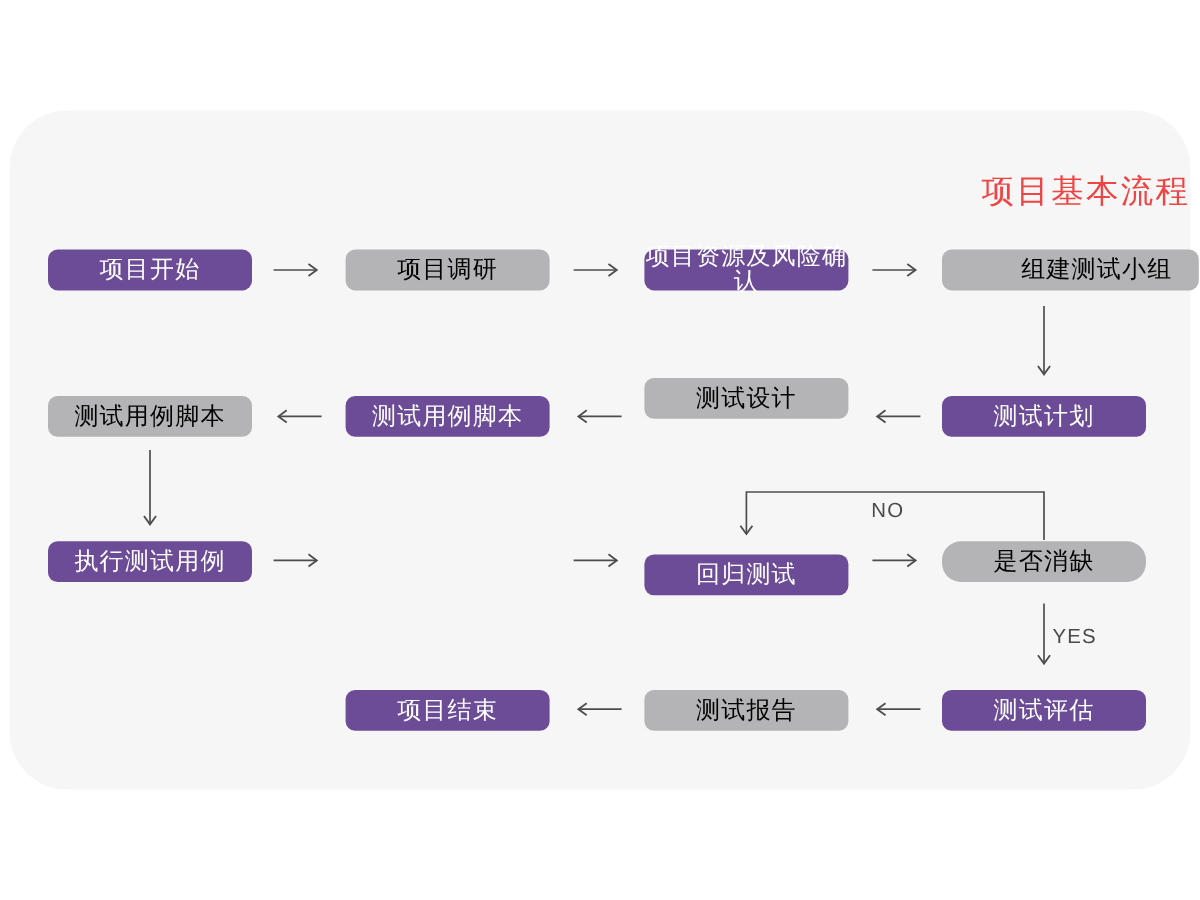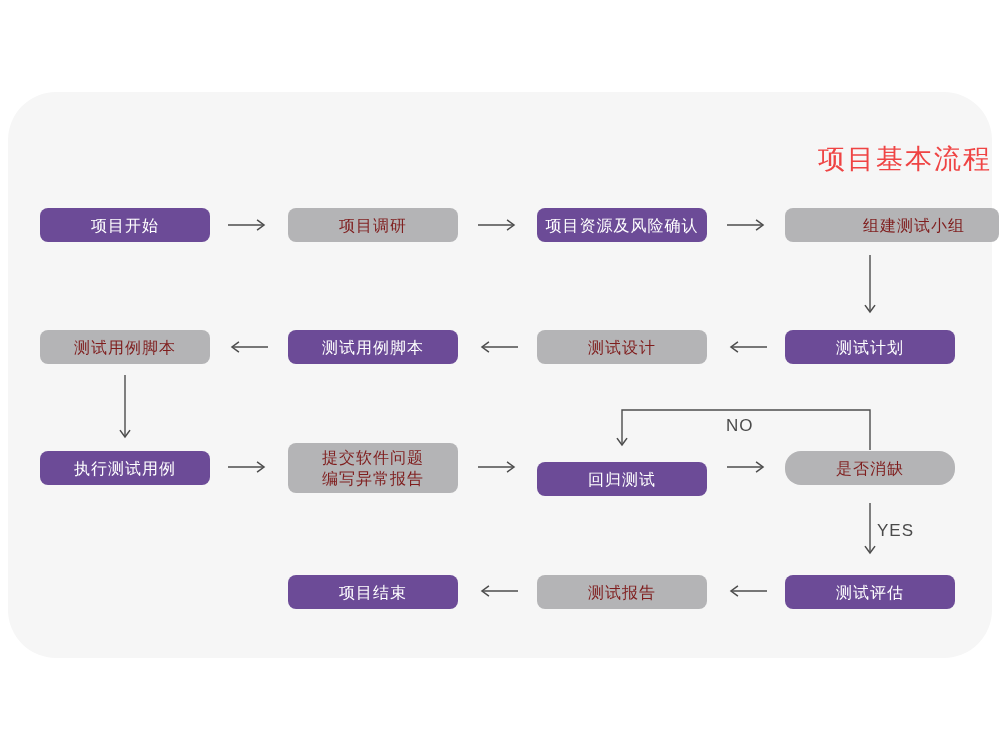--- a/index.html
+++ b/index.html
@@ -28,28 +28,28 @@
     color: #ef4444;
     font-weight: 500;
   }
   .node {
     position: absolute;
     width: 170px; height: 34px;
     border-radius: 8px;
     display: flex;
     align-items: center;
     justify-content: center;
-    font-size: 16px;
+    font-size: 20px;
     letter-spacing: 1px;
     text-align: center;
     line-height: 21px;
     white-space: pre-line;
   }
   .node--purple { background: #6c4b97; color: #ffffff; }
-  .node--gray   { background: #b4b4b6; color: #7f1d1d; }
+  .node--gray   { background: #b4b4b6; color: #000000; }
   .node--tall   { height: 50px; }
   svg.arrows { position: absolute; left: 0; top: 0; width: 1000px; height: 750px; }
   .edge-label {
     position: absolute;
     font-size: 17px;
     color: #4a4a4a;
     letter-spacing: 1px;
   }
   .label-no  { left: 726px; top: 416px; }
   .label-yes { left: 877px; top: 521px; }
@@ -99,26 +99,24 @@
   <div class="edge-label label-no">NO</div>
   <div class="edge-label label-yes">YES</div>
 
   <div class="node node--purple" style="left:40px;  top:208px;">项目开始</div>
   <div class="node node--gray" style="left:288px; top:208px;">项目调研</div>
   <div class="node node--purple" style="left:537px; top:208px;">项目资源及风险确认</div>
   <div class="node node--gray" style="left:785px; top:208px;padding-left:44px;">组建测试小组</div>
 
   <div class="node node--gray" style="left:40px;  top:330px;">测试用例脚本</div>
   <div class="node node--purple" style="left:288px; top:330px;">测试用例脚本</div>
-  <div class="node node--gray" style="left:537px; top:330px;">测试设计</div>
+  <div class="node node--gray" style="left:537px; top:315px;">测试设计</div>
   <div class="node node--purple" style="left:785px; top:330px;">测试计划</div>
 
   <div class="node node--purple" style="left:40px;  top:451px;">执行测试用例</div>
-  <div class="node node--gray node--tall" style="left:288px; top:443px;">提交软件问题
-编写异常报告</div>
   <div class="node node--purple" style="left:537px; top:451px;margin-top:11px;">回归测试</div>
   <div class="node node--gray" style="left:785px; top:451px;border-radius:16px;">是否消缺</div>
 
   <div class="node node--purple" style="left:288px; top:575px;">项目结束</div>
   <div class="node node--gray" style="left:537px; top:575px;">测试报告</div>
   <div class="node node--purple" style="left:785px; top:575px;">测试评估</div>
 
 </div>
 
 </body></html>

